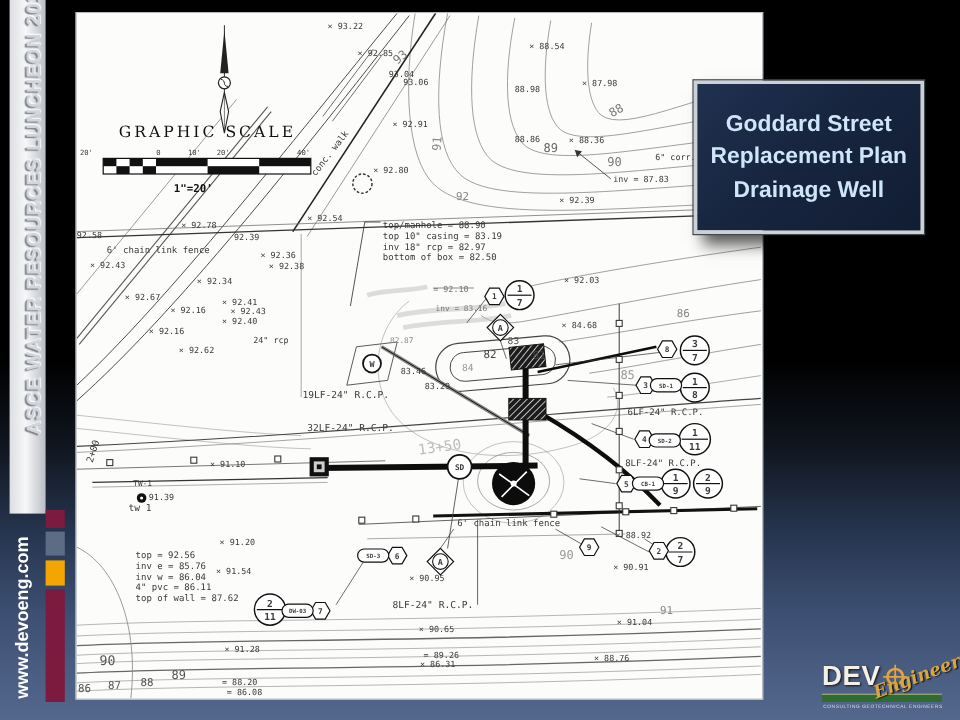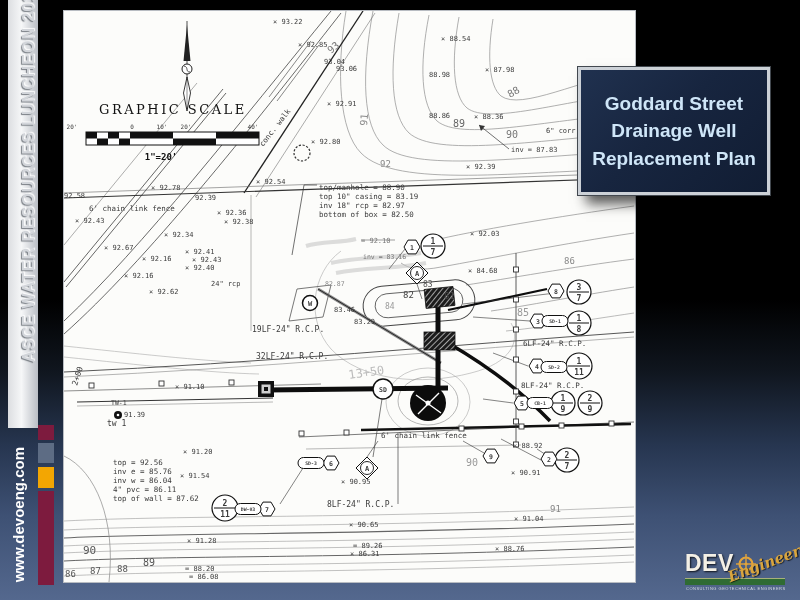--- a/index.html
+++ b/index.html
@@ -448,22 +448,22 @@
           <g>
             <circle cx="309" cy="302" r="7.5" fill="#fff" stroke="#111" stroke-width="1.5"></circle>
             <text x="309" y="304.5" font-family="DejaVu Sans Mono, monospace" font-size="7" fill="#3a3a3a" text-anchor="middle" font-weight="bold">W</text>
           </g>
         </g>
     </svg>
   </div>
 
   <div class="title-box">
     <span>Goddard Street</span>
+    <span>Replacement Plan</span>
     <span>Drainage Well</span>
-    <span>Replacement Plan</span>
   </div>
 
   <div class="logo">
     <div class="logo-word">
       <span>DEV</span>
         <svg width="22" height="22" viewBox="-11 -11 22 22" style="margin-left:1px">
         <circle r="6.5" fill="none" stroke="#e2a43c" stroke-width="2.2"></circle>
         <line x1="-10" y1="0" x2="10" y2="0" stroke="#e2a43c" stroke-width="1.4"></line>
         <line x1="0" y1="-10" x2="0" y2="10" stroke="#e2a43c" stroke-width="1.4"></line>
         <circle r="1.6" fill="#e2a43c"></circle>

